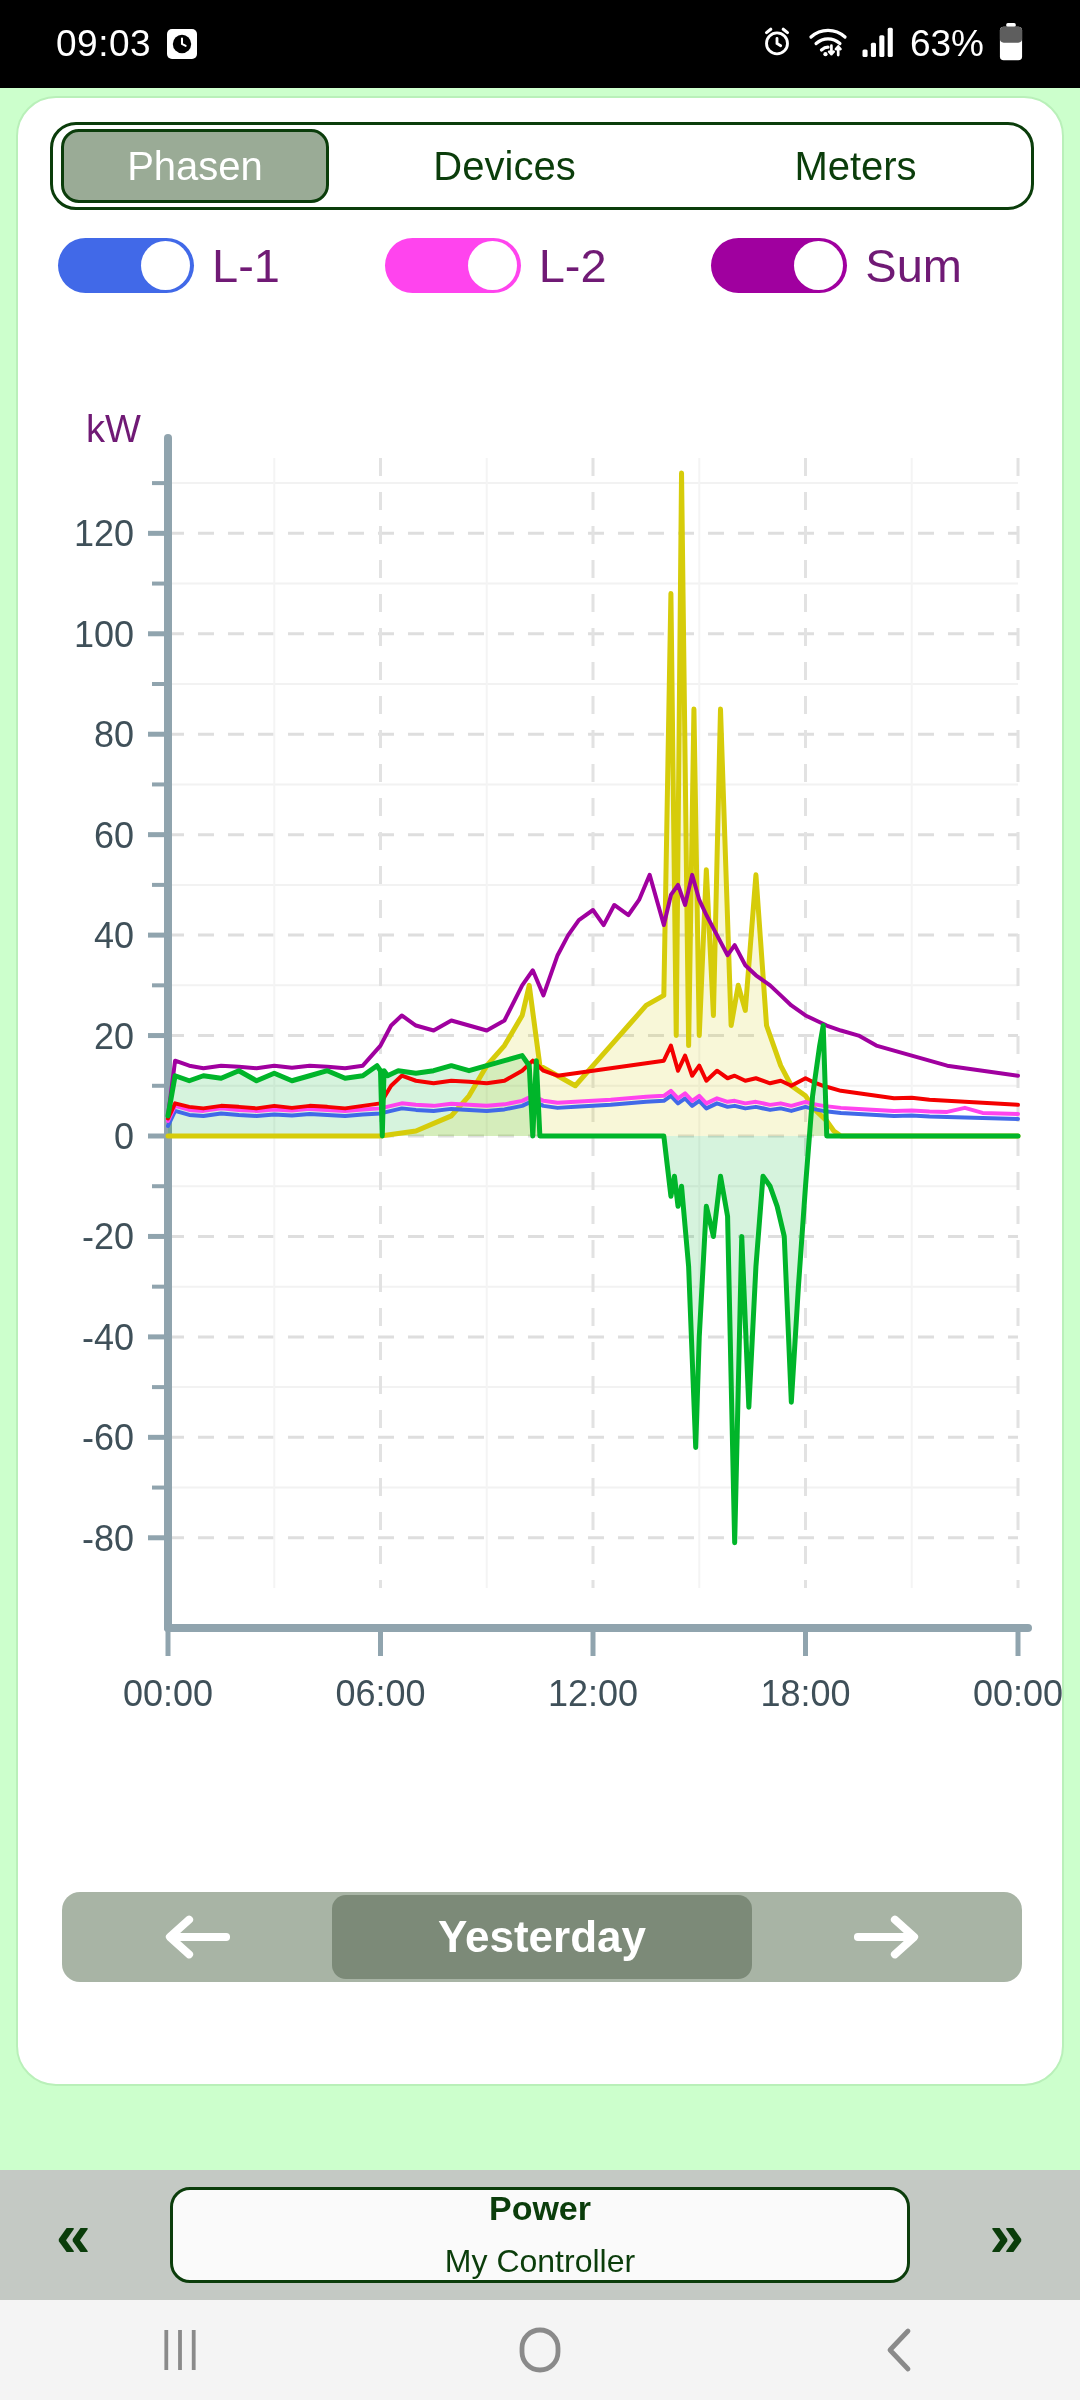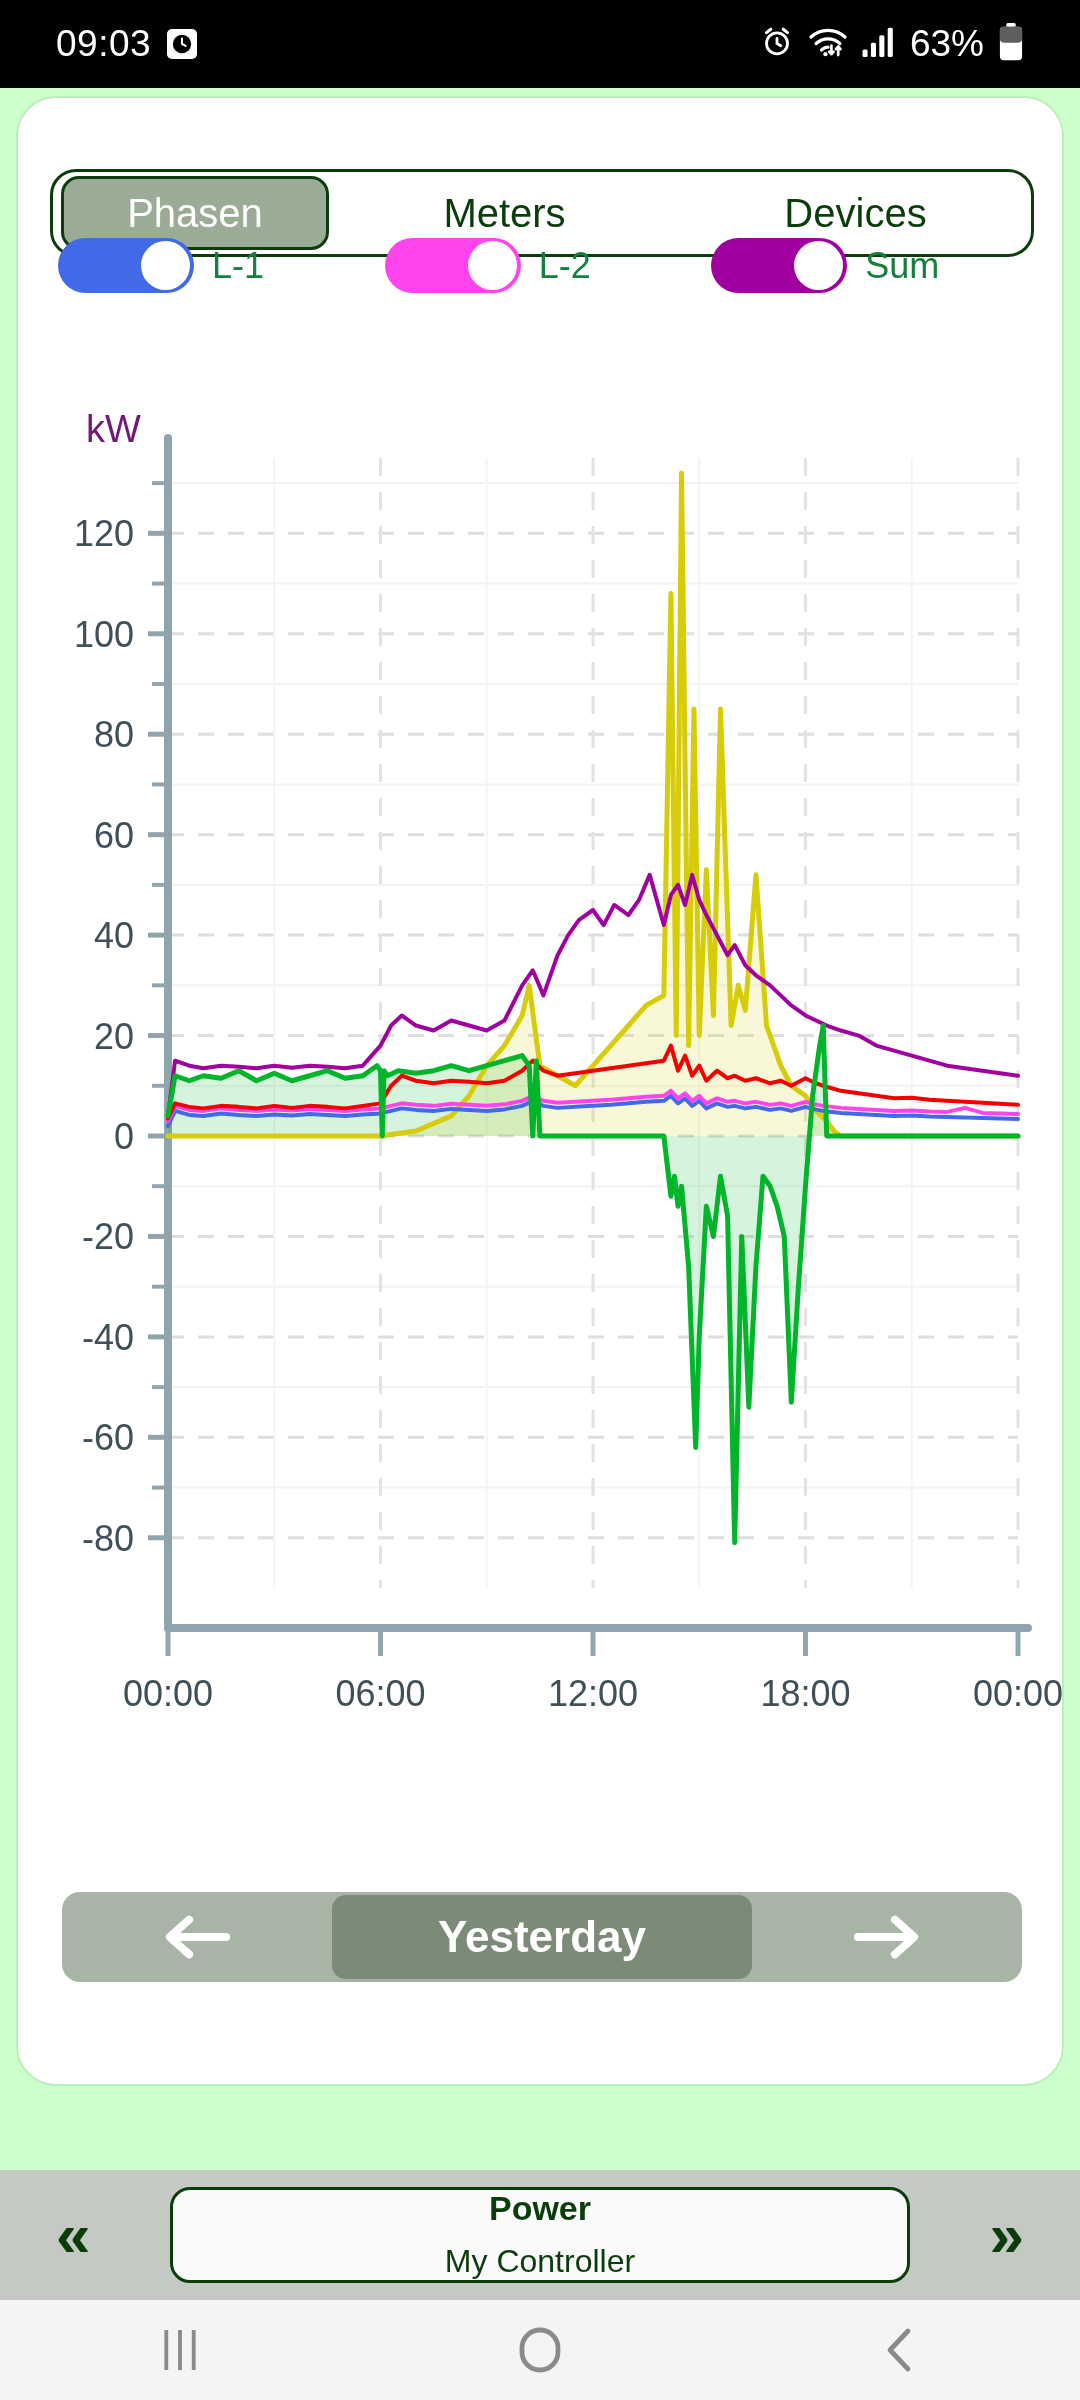--- a/index.html
+++ b/index.html
@@ -35,21 +35,21 @@
   #card{
     position:absolute; left:16px; top:8px; width:1048px; height:1990px;
     background:#ffffff; border:2px solid #b9f0b9; border-radius:40px;
     overflow:hidden;
   }
 
   
   #tabbar{
     position:absolute; left:32px; top:24px; width:984px; height:88px;
     border:3px solid #0b3d0b; border-radius:26px; background:#fff;
-    display:flex; align-items:center;margin-top:47px;
+    display:flex; align-items:center;
   }
   .tab{
     flex:1; height:74px; display:flex; align-items:center; justify-content:center;
     font-size:40px; color:#0b3d0b; border-radius:18px;
   }
   .tab.active{
     background:#9aab96; color:#ffffff; border:3px solid #0b3d0b;
     margin-left:8px; max-width:268px; flex:0 0 268px;
   }
 
@@ -59,21 +59,21 @@
     display:grid; grid-template-columns:repeat(3,1fr); row-gap:22px;
   }
   .tg-item{ display:flex; align-items:center; gap:18px; }
   .switch{
     width:136px; height:55px; border-radius:28px; position:relative; flex:0 0 136px;
   }
   .knob{
     position:absolute; top:3px; right:4px; width:49px; height:49px;
     border-radius:50%; background:#fff;
   }
-  .tg-label{ font-size:36px; color:#15803d; white-space:nowrap; }
+  .tg-label{ font-size:47px; color:#701a75; white-space:nowrap; }
 
   
   #chart-wrap{
     position:absolute; left:0; top:300px; width:1048px; height:1370px;
   }
   #unit-label{
     position:absolute; left:68px; top:10px; font-size:38px; color:#701a75;
   }
   #chart-svg{ position:absolute; left:0; top:0; }
 
@@ -162,22 +162,22 @@
       </svg>
     </span>
   </div>
 </div>
 
 <div id="app">
   <div id="card">
 
     <div id="tabbar">
       <div class="tab active">Phasen</div>
+      <div class="tab">Devices</div>
       <div class="tab">Meters</div>
-      <div class="tab">Devices</div>
     </div>
 
     <div id="toggles">
       <div class="tg-item">
         <span class="switch" style="background:#4169e8">
             <span class="knob"></span>
           </span>
         <span class="tg-label">L-1</span>
       </div>
       <div class="tg-item">

